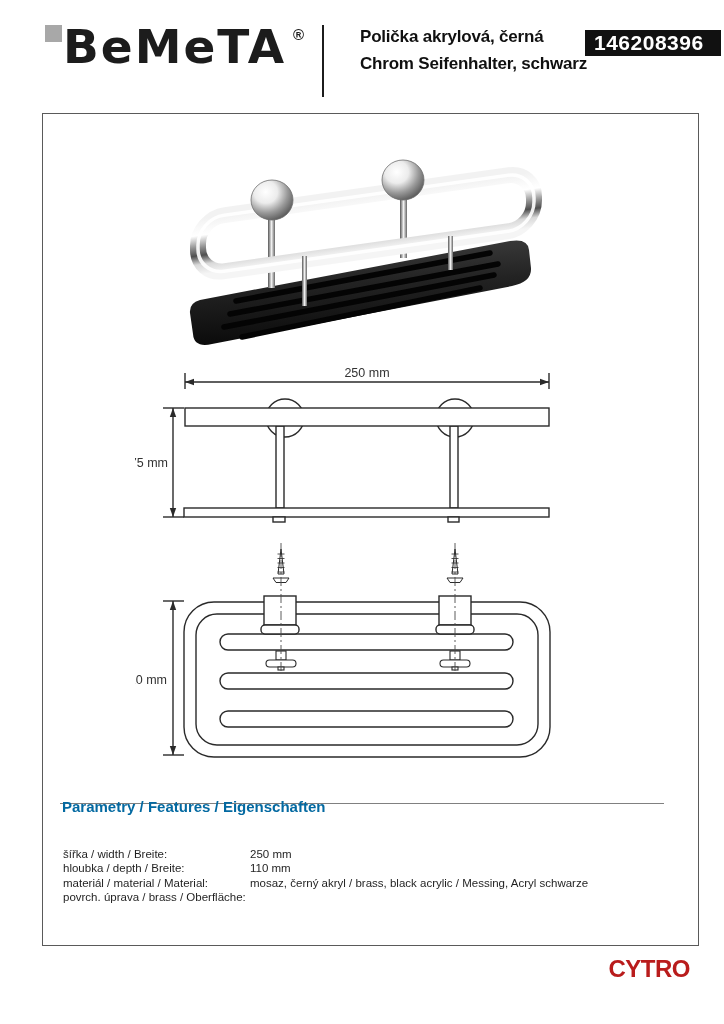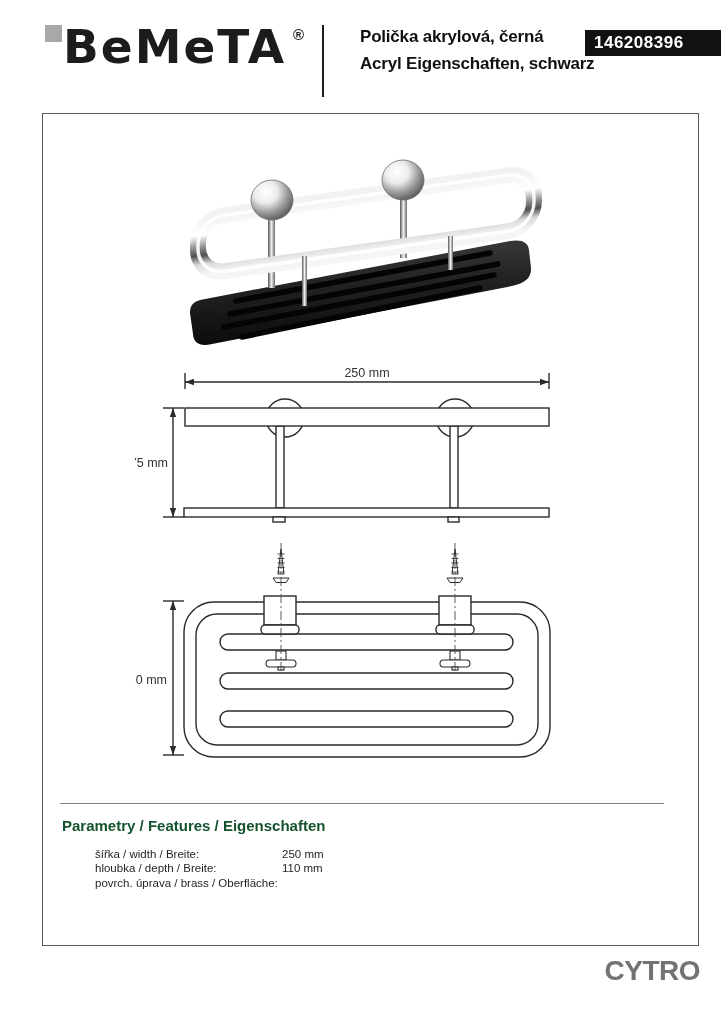--- a/index.html
+++ b/index.html
@@ -9,57 +9,57 @@
 
   
   .logo-square { position:absolute; left:45px; top:25px; width:17px; height:17px; background:#a8a8a8; }
   .logo-text { position:absolute; left:63px; top:22px; font-family:"DejaVu Sans", sans-serif;
                font-size:47px; font-weight:700; letter-spacing:2px; color:#1c1c1c; line-height:50px; }
   .reg-mark { position:absolute; left:293px; top:26px; font-size:15px; font-weight:700; color:#1c1c1c; }
   .header-divider { position:absolute; left:322px; top:25px; width:2px; height:72px; background:#1c1c1c; }
   .titles { position:absolute; left:337px; top:23px;margin-left:23px; }
   .titles div { font-size:17px; font-weight:700; line-height:27px; color:#101010; letter-spacing:-0.2px; }
   .code-badge { position:absolute; left:585px; top:30px; width:136px; height:26px; background:#111111;
-                color:#ffffff; font-size:17px; font-weight:700; line-height:26px; padding-left:9px;
+                color:#ffffff; font-size:21px; font-weight:700; line-height:26px; padding-left:9px;
                 letter-spacing:0.5px; }
 
   
   .content-box { position:absolute; left:42px; top:113px; width:657px; height:833px;
                  border:1px solid #5a5a5a; background:#fff; }
 
   .photo-svg  { position:absolute; left:150px; top:138px; }
   .front-svg  { position:absolute; left:135px; top:360px; }
   .top-svg    { position:absolute; left:135px; top:540px; }
 
   .section-divider { position:absolute; left:60px; top:803px; width:604px; height:1px; background:#808080; }
 
-  .params-heading { position:absolute; left:62px; top:817px; font-size:15px; font-weight:700; color:#14532d; }
+  .params-heading { position:absolute; left:62px; top:798px; font-size:15px; font-weight:700; color:#0369a1; }
   .params { position:absolute; left:63px; top:847px; width:600px; }
   .param-row { display:flex; font-size:11.5px; line-height:14.3px; color:#1f1f1f; }
-  .param-label { width:187px; flex:0 0 187px;margin-left:32px; }
+  .param-label { width:187px; flex:0 0 187px; }
   .param-value { flex:1; }
 
-  .footer-name { position:absolute; right:24px; top:955px; font-size:28px; font-weight:800;
-                 letter-spacing:-0.5px; color:#737373; }
+  .footer-name { position:absolute; right:34px; top:955px; font-size:24px; font-weight:800;
+                 letter-spacing:-0.5px; color:#b91c1c; }
 
   svg text { font-family:"Liberation Sans", sans-serif; fill:#333; }
 </style>
 </head>
 <body>
 
 <div class="page">
 
   <div>
     <div class="logo-square"></div>
     <div class="logo-text">BeMeTA</div>
     <div class="reg-mark">®</div>
     <div class="header-divider"></div>
     <div class="titles">
       <div>Polička akrylová, černá</div>
-      <div>Acryl Eigenschaften, schwarz</div>
+      <div>Chrom Seifenhalter, schwarz</div>
     </div>
     <div class="code-badge">146208396</div>
   </div>
 
   <div class="content-box"></div>
 
   <svg class="photo-svg" width="430" height="218" viewBox="0 0 430 218">
     <defs>
       <linearGradient id="chromeBand" x1="0" y1="0" x2="0" y2="1">
         <stop offset="0%" stop-color="#f2f2f2"></stop>
@@ -215,19 +215,23 @@
   <div class="params">
     <div class="param-row">
       <div class="param-label">šířka / width / Breite:</div>
       <div class="param-value">250 mm</div>
     </div>
     <div class="param-row">
       <div class="param-label">hloubka / depth / Breite:</div>
       <div class="param-value">110 mm</div>
     </div>
     <div class="param-row">
+      <div class="param-label">materiál / material / Material:</div>
+      <div class="param-value">mosaz, černý akryl / brass, black acrylic / Messing, Acryl schwarze</div>
+    </div>
+    <div class="param-row">
       <div class="param-label">povrch. úprava / brass / Oberfläche:</div>
     </div>
   </div>
 
   <div class="footer-name">CYTRO</div>
 
 </div>
 
 </body></html>

